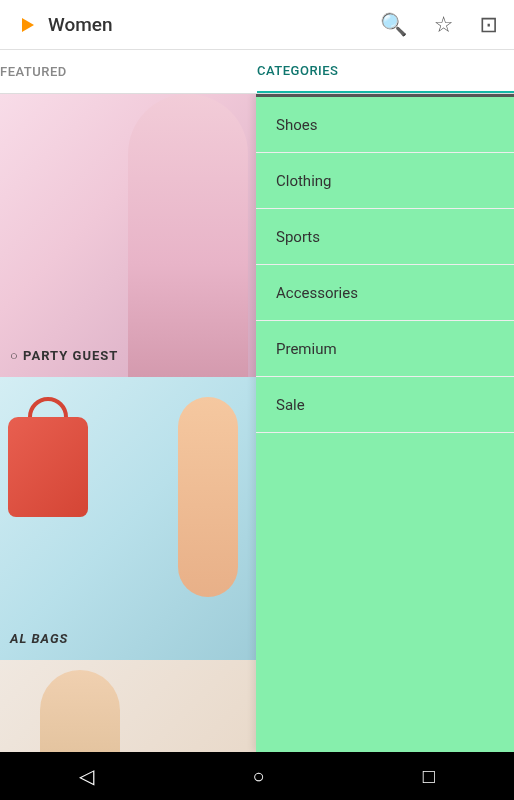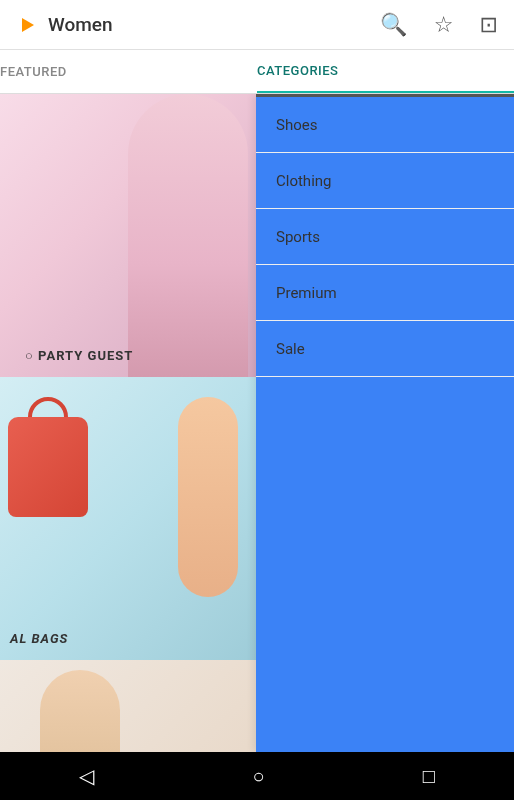--- a/index.html
+++ b/index.html
@@ -102,21 +102,21 @@
       right: 10px;
       top: 0;
       bottom: 0;
       width: 120px;
       background: linear-gradient(to bottom, #f2ccd8 0%, #e8b4c8 60%, #d49aae 100%);
       border-radius: 60px 60px 0 0;
     }
     .img-caption-1 {
       position: absolute;
       bottom: 14px;
-      left: 25px;
+      left: 10px;
       font-size: 13px;
       font-weight: 700;
       color: #333;
       letter-spacing: 1px;
     }
 
     
     .img-block-2 {
       width: 258px;
       height: 283px;
@@ -181,21 +181,21 @@
       border-radius: 40px 40px 0 0;
     }
 
     
     .categories-panel {
       position: absolute;
       right: 0;
       top: 0;
       width: 258px;
       height: 100%;
-      background: #3b82f6;
+      background: #86efac;
       box-shadow: -2px 0 8px rgba(0,0,0,0.1);
       z-index: 5;
     }
     .category-divider-top {
       width: 100%;
       height: 3px;
       background: #555;
     }
     .category-item {
       display: flex;
@@ -292,20 +292,23 @@
     <div class="category-item">
       <span>Shoes</span>
     </div>
     <div class="category-item">
       <span>Clothing</span>
     </div>
     <div class="category-item">
       <span>Sports</span>
     </div>
     <div class="category-item">
+      <span>Accessories</span>
+    </div>
+    <div class="category-item">
       <span>Premium</span>
     </div>
     <div class="category-item">
       <span>Sale</span>
     </div>
   </div>
 
 </div>
 
 <div class="nav-bar">

